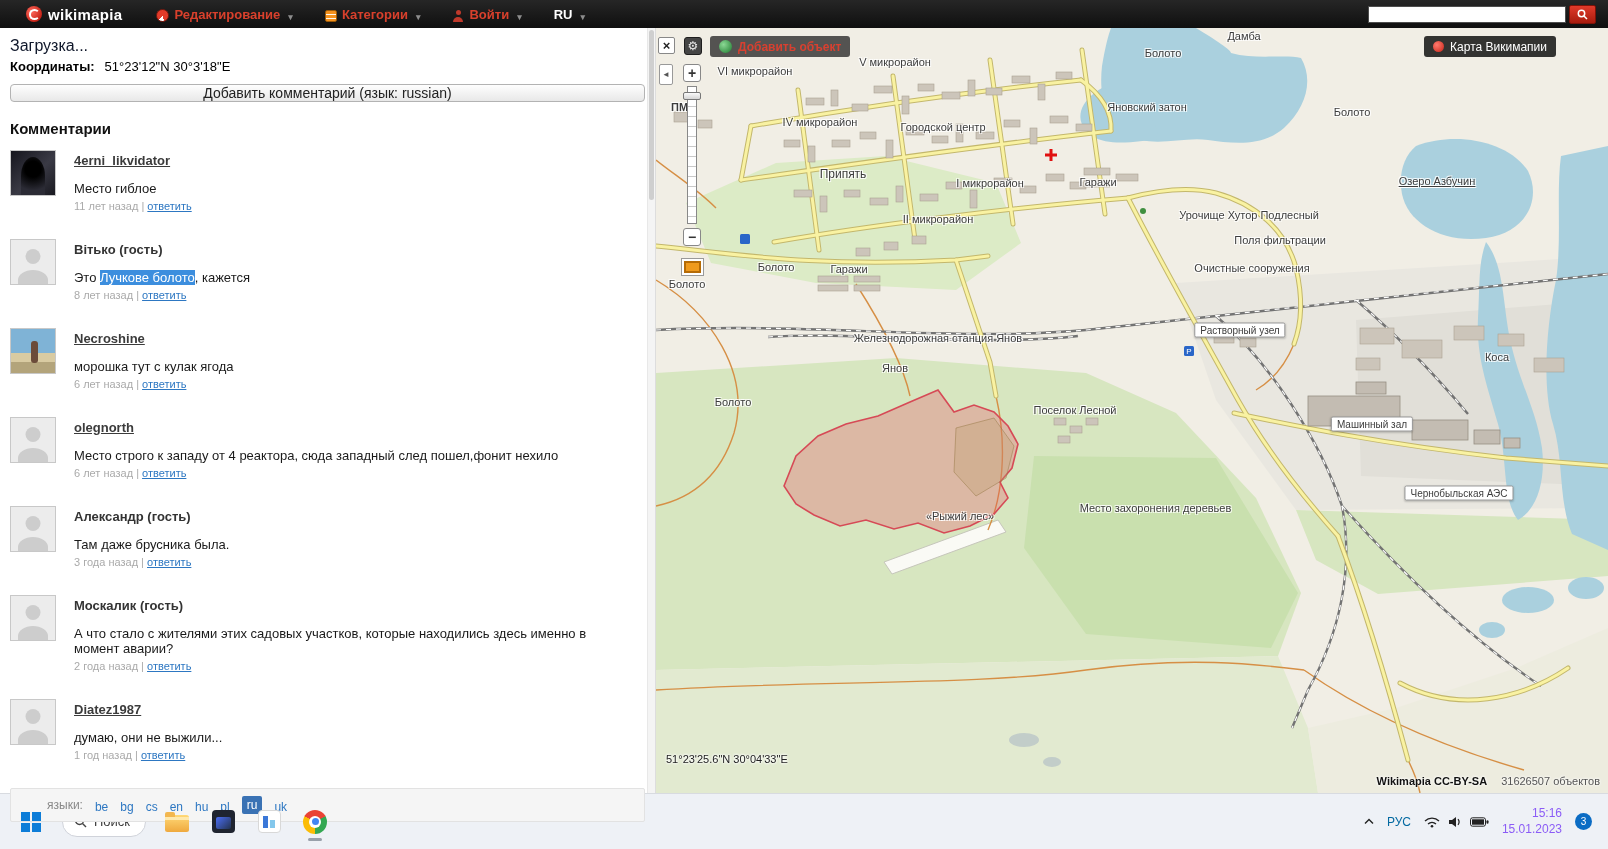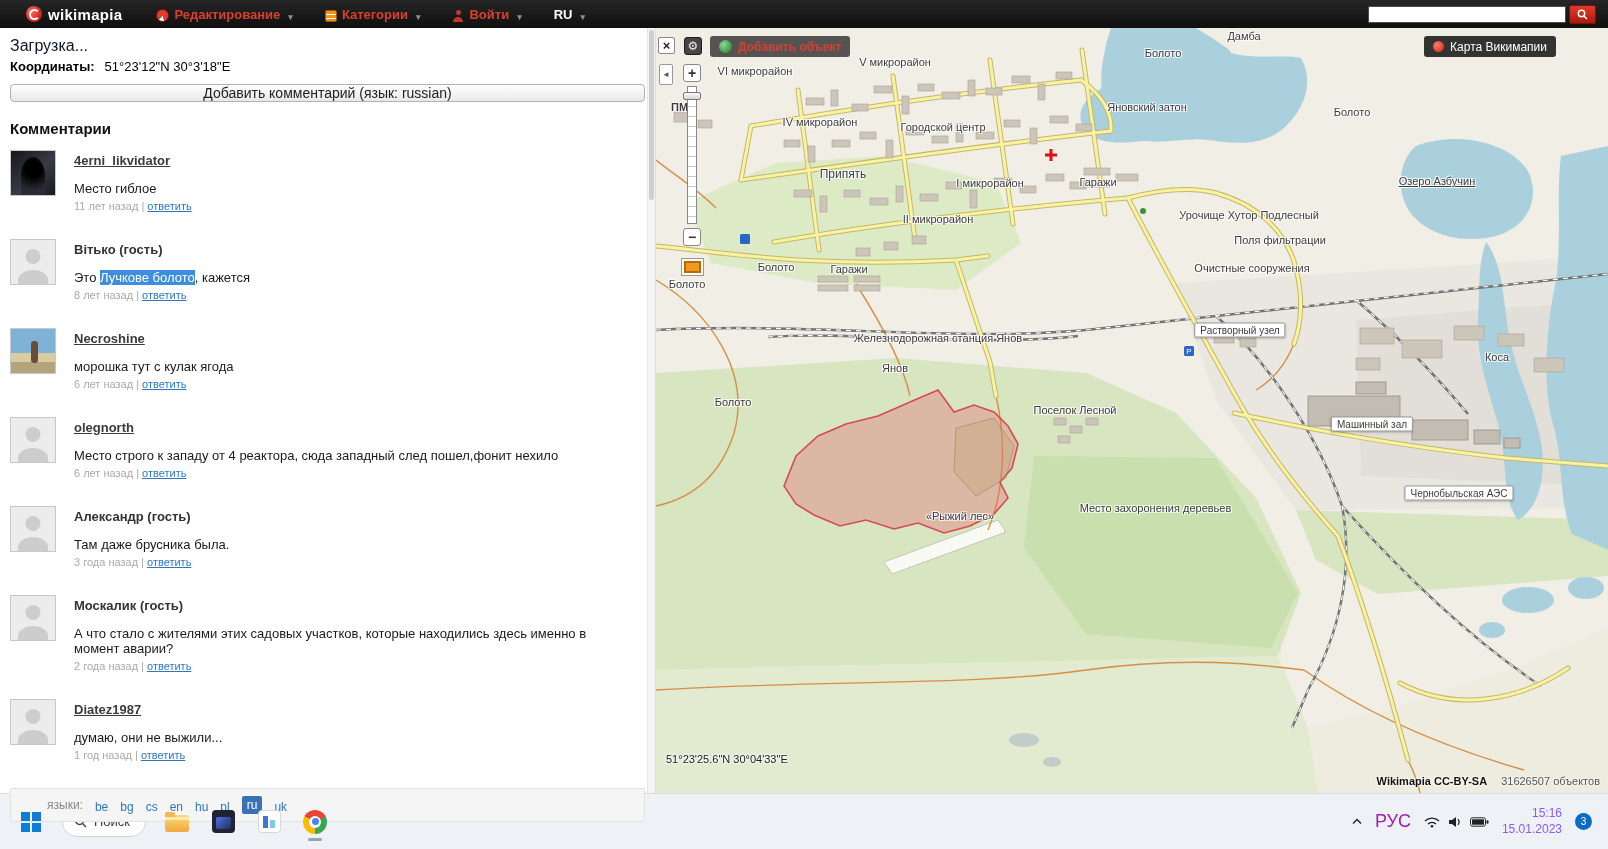--- a/index.html
+++ b/index.html
@@ -101,21 +101,21 @@
   .darkapp-ico{width:23px;height:23px;border-radius:4px;background:#1f2430;position:relative;overflow:hidden;display:block}
   .darkapp-ico::after{content:"";position:absolute;left:4px;right:4px;bottom:4px;top:7px;background:linear-gradient(135deg,#4c6ef5,#22324f);border-radius:2px}
   .photos-ico{width:23px;height:23px;border-radius:4px;background:#fff;border:1px solid #d8d8d8;position:relative;overflow:hidden;display:block}
   .photos-ico::before{content:"";position:absolute;left:4px;bottom:4px;width:5px;height:12px;background:#3b78d8}
   .photos-ico::after{content:"";position:absolute;left:11px;bottom:4px;width:5px;height:8px;background:#83c7ec}
   .chrome-ico{width:24px;height:24px;border-radius:50%;background:conic-gradient(from -60deg,#ea4335 0 120deg,#34a853 120deg 240deg,#fbbc05 240deg 360deg);position:relative;display:block}
   .chrome-ico::before{content:"";position:absolute;inset:6px;background:#fff;border-radius:50%}
   .chrome-ico::after{content:"";position:absolute;inset:8.5px;background:#4285f4;border-radius:50%}
   .tb-right{margin-left:auto;display:flex;align-items:center;gap:13px;padding-right:4px}
   .tray-btn{background:none;border:none;cursor:pointer;display:flex;align-items:center}
-  .tray-lang{font-size:18px;color:#a21caf;cursor:pointer}
+  .tray-lang{font-size:12px;color:#0369a1;cursor:pointer}
   .tray-icons{display:flex;align-items:center;gap:8px;cursor:pointer}
   .clock{text-align:right;font-size:12px;color:#8b5cf6;line-height:1.3;cursor:pointer}
   .notif{width:17px;height:17px;border-radius:50%;background:#0b6cc4;color:#fff;font-size:10px;display:flex;align-items:center;justify-content:center;cursor:pointer}
 </style>
 </head>
 <body>
 
 <div id="app">
 
   <header id="topbar">

